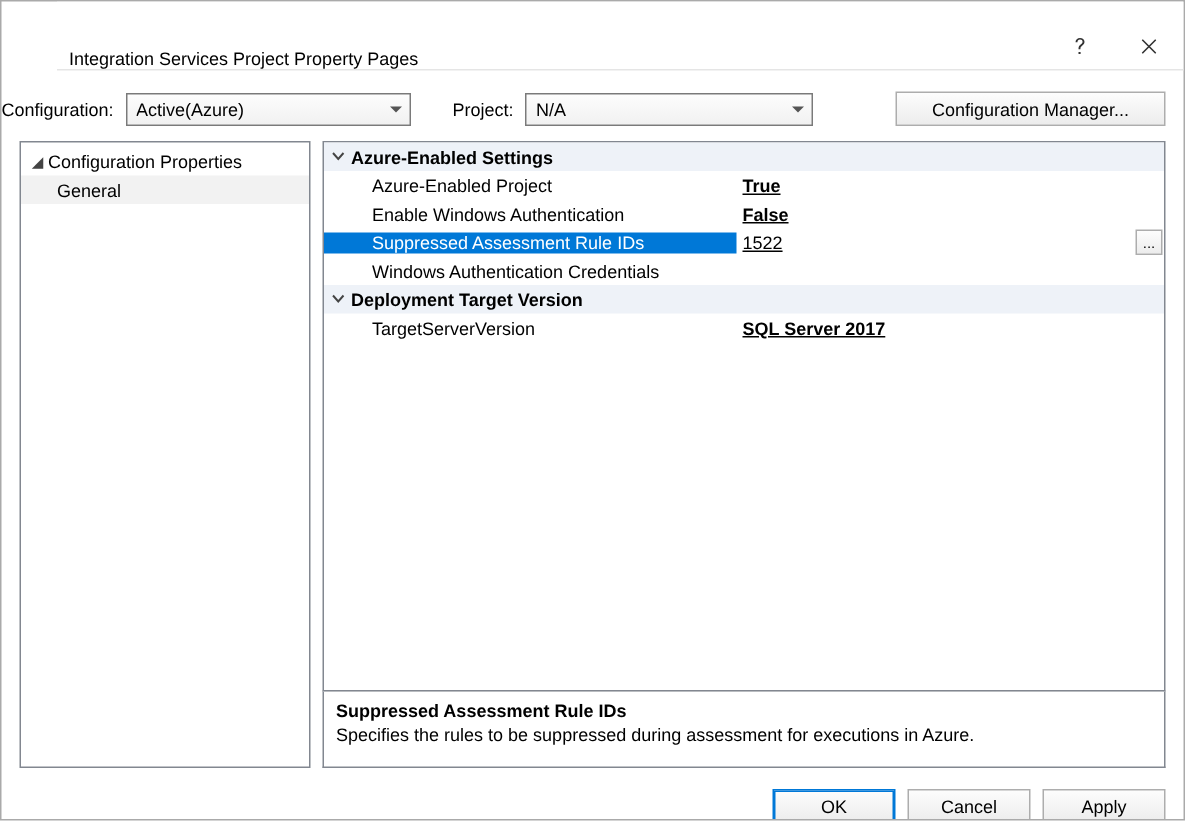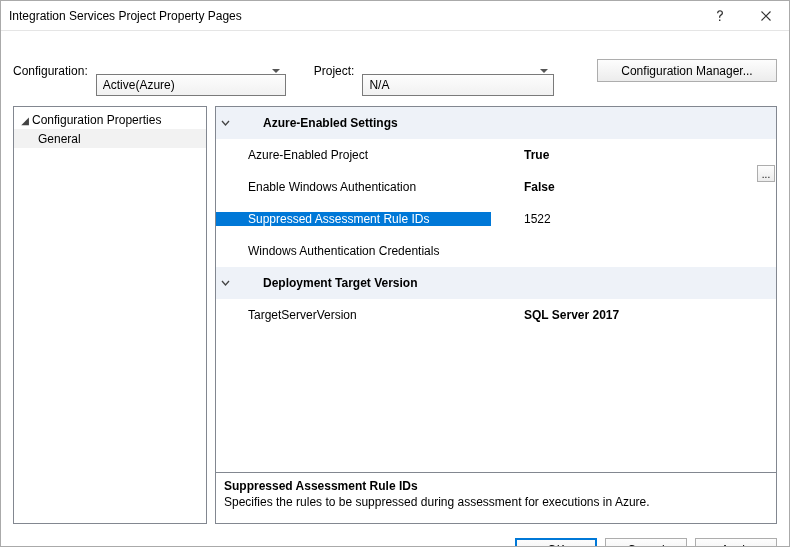--- a/index.html
+++ b/index.html
@@ -1,43 +1,43 @@
 <!DOCTYPE html>
 <html><head>
 <meta charset="utf-8">
 <style>
   * { box-sizing: border-box; margin: 0; padding: 0; font-family: "Segoe UI", Tahoma, sans-serif; font-size: 12px; color: #000; }
   body { width: 790px; height: 547px; background: #fff; border: 1px solid #aaa; overflow: hidden; }
-  .titlebar { display: flex; align-items: center; height: 30px; background: #fff; border-bottom: 1px solid #e5e5e5; }
+  .titlebar { display: flex; align-items: flex-end; height: 46px; background: #fff; border-bottom: 1px solid #e5e5e5; margin-left: 37px; }
   .title-text { flex: 1; padding-left: 8px; }
   .title-btn { width: 46px; height: 30px; display: flex; align-items: center; justify-content: center; }
   .title-btn svg { display: block; }
-  .config-row { display: flex; align-items: center; padding: 14px 12px 10px 12px; gap: 8px; }
+  .config-row { display: flex; align-items: center; padding: 14px 12px 10px 0; gap: 8px; }
   .label { white-space: nowrap; }
-  select.combo { appearance: none; height: 22px; border: 1px solid #7a7a7a; background: linear-gradient(#fdfdfd,#f1f1f1); padding: 0 20px 0 6px; margin-top: 29px; }
+  select.combo { appearance: none; height: 22px; border: 1px solid #7a7a7a; background: linear-gradient(#fdfdfd,#f1f1f1); padding: 0 20px 0 6px; }
   .combo-wrap { position: relative; display: inline-block; }
   .combo-wrap::after { content:""; position:absolute; right:6px; top:50%; width:0;height:0;border-left:4px solid transparent;border-right:4px solid transparent;border-top:4px solid #555; transform:translateY(-50%); pointer-events:none;}
   #cfg-combo { width: 190px; }
   #plat-combo { width: 192px; }
   .btn { height: 23px; border: 1px solid #adadad; background: linear-gradient(#fdfdfd,#ececec); padding: 0 12px; display:flex; align-items:center; justify-content:center; cursor: default; }
   .content { display:flex; padding: 0 12px; gap: 8px; height: 418px; }
   .tree { width: 194px; border: 1px solid #828790; background:#fff; padding-top:4px; }
   .tree-row { display:flex; align-items:center; height:18px; }
   .expander { width:14px; text-align:center; font-size:10px; color:#444; user-select:none; }
   .tree-parent { padding-left:4px; }
   .tree-child { padding-left:24px; background:#f2f2f2; height:19px; }
   .prop-pane { flex:1; display:flex; flex-direction:column; }
   .grid { flex:1; border:1px solid #828790; background:#fff; position:relative; }
-  .gridrow { display:flex; align-items:center; height:32px;gap:29px; }
+  .gridrow { display:flex; align-items:center; height:19px; }
   .cat-row { background:#eef2f8; }
   .expander2 { width:18px; display:flex; align-items:center; justify-content:center; }
   .expander2 svg { display:block; }
   .cat-text { font-weight:700; }
   .prop-name { width:275px; padding-left:32px; white-space:nowrap; overflow:hidden; }
-  .prop-val { flex:1; padding-left:4px; white-space:nowrap; }
+  .prop-val { flex:1; padding-left:4px; white-space:nowrap;text-decoration:underline; }
   .bold { font-weight:700; }
   .selected .prop-name { background:#0078d7; color:#fff; }
   .selected .prop-name span { color:#fff; }
   .ellipsis-btn { position:absolute; right:1px; top:58px; width:18px; height:17px; border:1px solid #adadad; background:linear-gradient(#fdfdfd,#ececec); display:flex; align-items:flex-end; justify-content:center; font-size:10px; line-height:8px; padding-bottom:2px;}
   .desc { border:1px solid #828790; border-top:1px solid #c8c8c8; margin-top:-1px; padding:6px 8px 8px 8px; height:52px; }
   .desc-title { font-weight:700; margin-bottom:2px;}
   .button-row { display:flex; justify-content:flex-end; gap:8px; padding:14px 12px 0 12px; }
   .dlg-btn { width:82px; height:23px; border:1px solid #adadad; background:linear-gradient(#fdfdfd,#ececec); display:flex; align-items:center; justify-content:center; }
   .dlg-btn.default { border:1px solid #0078d7; outline:1px solid #0078d7; outline-offset:-2px;}
 </style>

